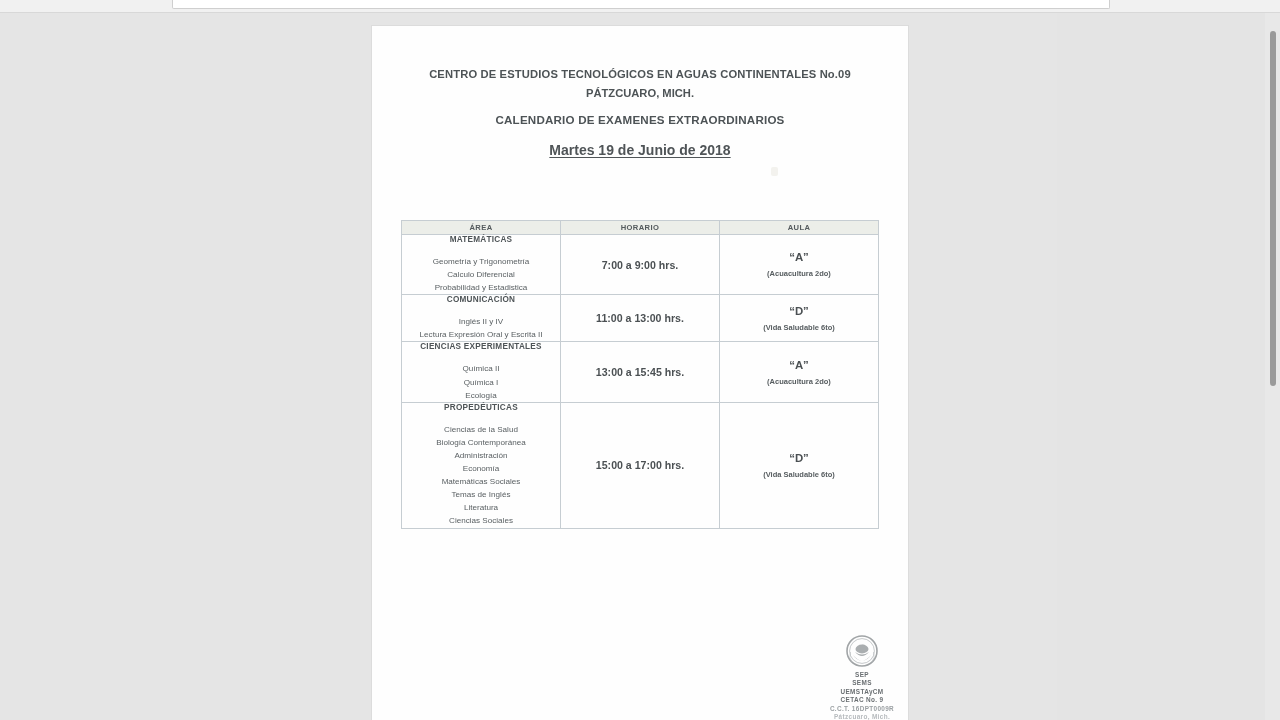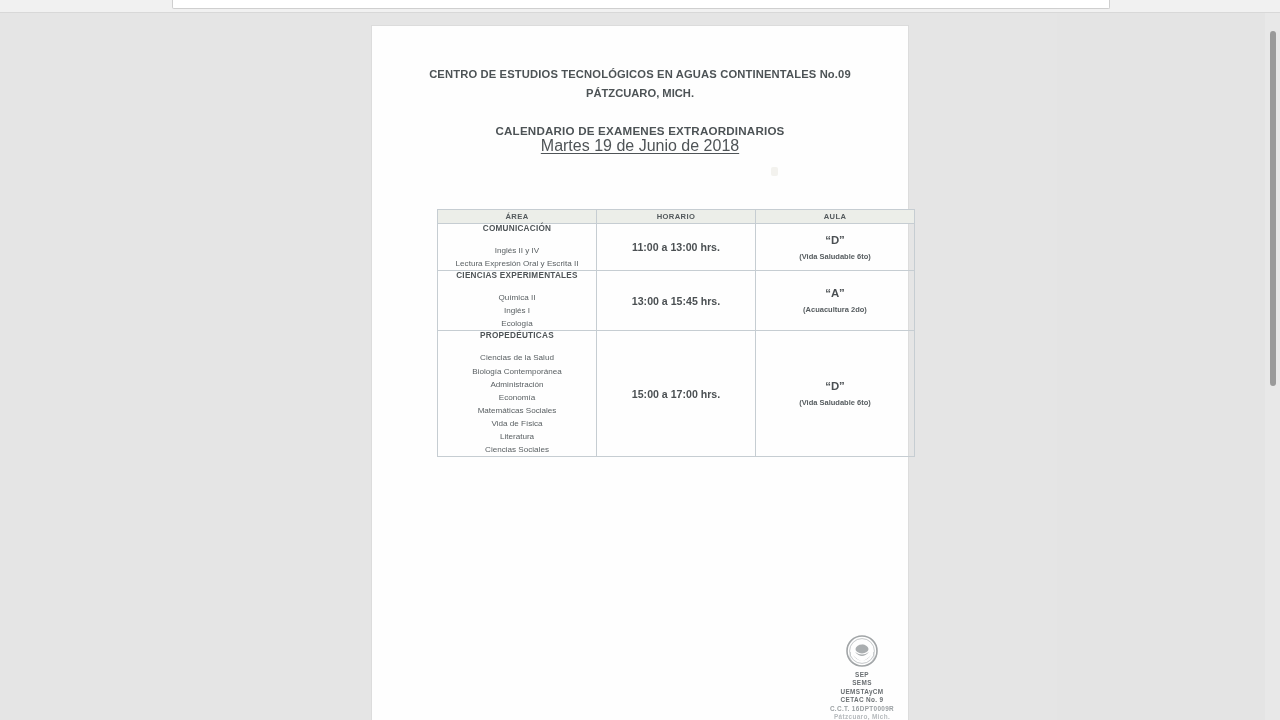--- a/index.html
+++ b/index.html
@@ -79,50 +79,50 @@
     letter-spacing: 0.15px;
     color: #4d5356;
   }
   #school-line2 {
     margin-top: 7px;
     font-size: 11.2px;
     font-weight: bold;
     color: #4d5356;
   }
   #doc-title {
-    margin-top: 25px;
+    margin-top: 14px;
     font-size: 11.6px;
     font-weight: bold;
     letter-spacing: 0.2px;
     color: #4d5356;
   }
   #doc-date {
-    font-size: 16px;
-    font-weight: normal;
+    margin-top: 16px;
+    font-size: 14px;
+    font-weight: bold;
     color: #4f5457;
     text-decoration: underline;
     text-underline-offset: 2px;
   }
   #scan-artifact {
     position: absolute;
     left: 399px; top: 141px;
     width: 7px; height: 9px;
     background: #f3f2ee;
     border-radius: 2px;
   }
 
   
   #exam-table {
     position: absolute;
     left: 29px;
-    top: 183px;
+    top: 194px;
     width: 477px;
     border-collapse: collapse;
     table-layout: fixed;
-    margin-left: 36px;
   }
   #exam-table td, #exam-table th {
     border: 1px solid #c6cdd2;
     vertical-align: middle;
     padding: 0;
   }
   #exam-table thead th {
     background: #eceee9;
     font-size: 7.6px;
     font-weight: bold;
@@ -226,58 +226,71 @@
       </colgroup>
       <thead>
         <tr>
           <th>ÁREA</th>
           <th>HORARIO</th>
           <th>AULA</th>
         </tr>
       </thead>
       <tbody>
 
+        <tr>
+          <td class="cell-area">
+            <div class="area-name">MATEMÁTICAS</div>
+            <div class="subject">Geometría y Trigonometría</div>
+            <div class="subject">Calculo Diferencial</div>
+            <div class="subject">Probabilidad y Estadistica</div>
+          </td>
+          <td class="cell-horario">7:00 a 9:00 hrs.</td>
+          <td class="cell-aula">
+            <div class="aula-letter">“A”</div>
+            <div class="aula-note">(Acuacultura 2do)</div>
+          </td>
+        </tr>
 
 
         <tr>
           <td class="cell-area">
             <div class="area-name">COMUNICACIÓN</div>
             <div class="subject">Inglés II y IV</div>
             <div class="subject">Lectura Expresión Oral y Escrita II</div>
           </td>
           <td class="cell-horario">11:00 a 13:00 hrs.</td>
           <td class="cell-aula">
             <div class="aula-letter">“D”</div>
             <div class="aula-note">(Vida Saludable 6to)</div>
           </td>
         </tr>
 
         <tr>
           <td class="cell-area">
             <div class="area-name">CIENCIAS EXPERIMENTALES</div>
             <div class="subject">Química II</div>
-            <div class="subject">Inglés I</div>
+            <div class="subject">Química I</div>
             <div class="subject">Ecología</div>
           </td>
           <td class="cell-horario">13:00 a 15:45 hrs.</td>
           <td class="cell-aula">
             <div class="aula-letter">“A”</div>
             <div class="aula-note">(Acuacultura 2do)</div>
           </td>
         </tr>
 
         <tr>
           <td class="cell-area">
             <div class="area-name">PROPEDÉUTICAS</div>
             <div class="subject">Ciencias de la Salud</div>
             <div class="subject">Biología Contemporánea</div>
             <div class="subject">Administración</div>
             <div class="subject">Economía</div>
             <div class="subject">Matemáticas Sociales</div>
-            <div class="subject">Vida de Física</div>
+            <div class="subject">Temas de Inglés</div>
             <div class="subject">Literatura</div>
             <div class="subject">Ciencias Sociales</div>
           </td>
           <td class="cell-horario">15:00 a 17:00 hrs.</td>
           <td class="cell-aula">
             <div class="aula-letter">“D”</div>
             <div class="aula-note">(Vida Saludable 6to)</div>
           </td>
         </tr>
 

